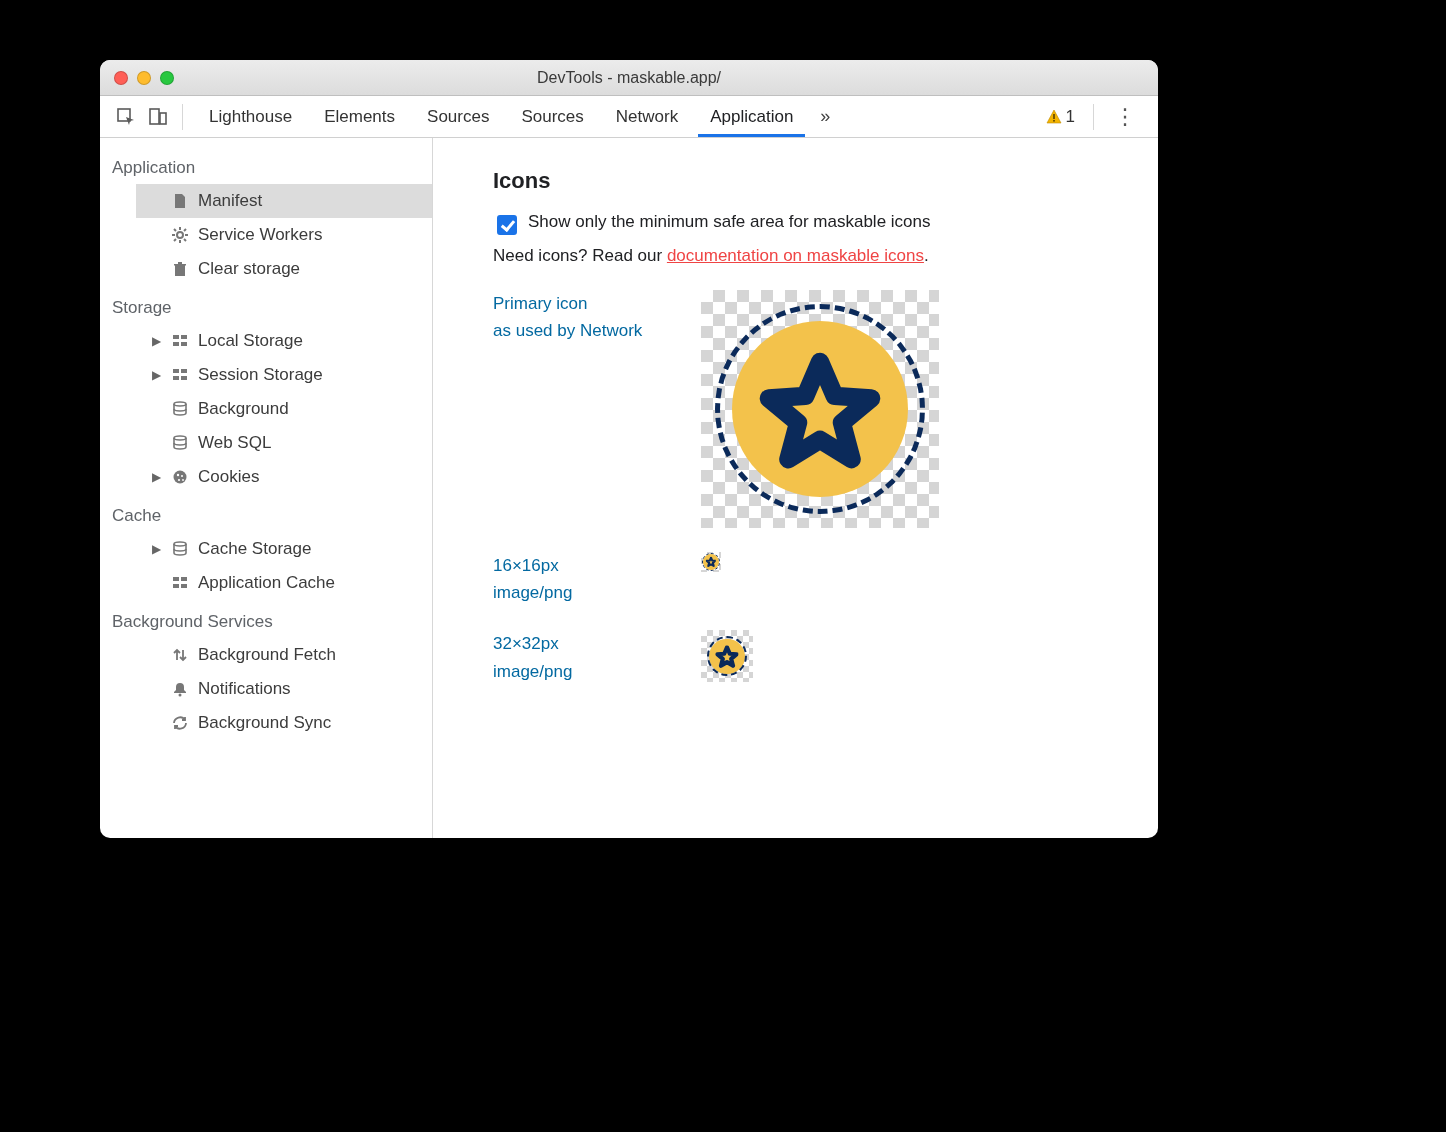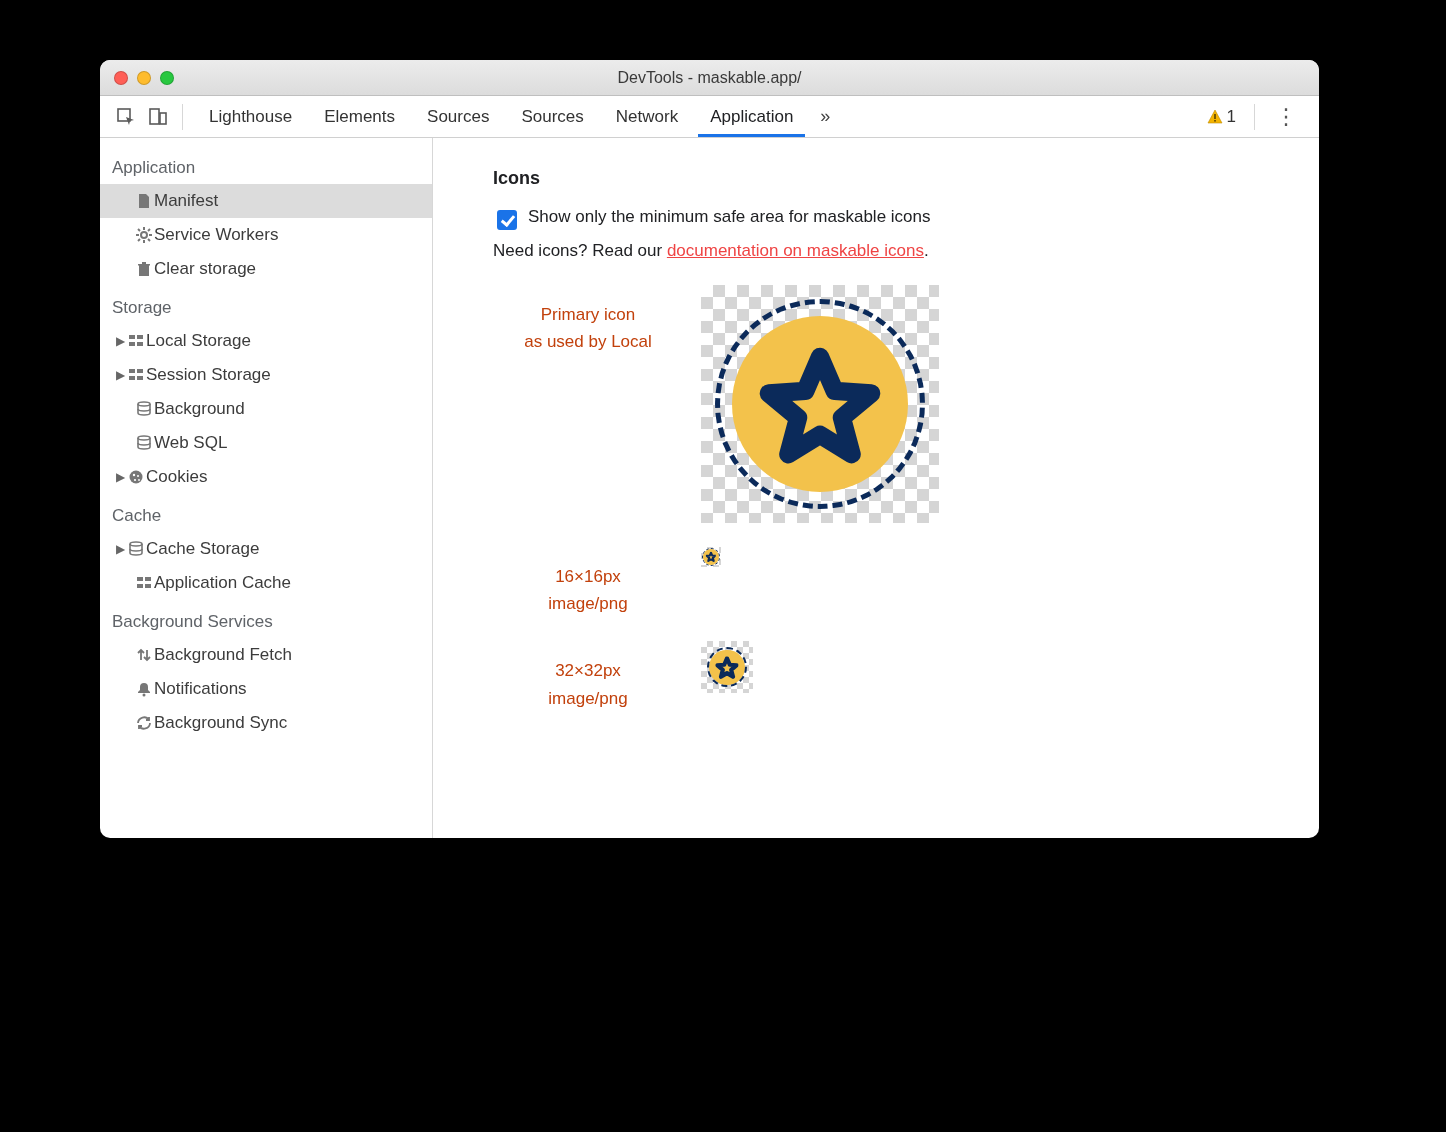--- a/index.html
+++ b/index.html
@@ -6,21 +6,21 @@
   body {
     margin: 0; padding: 0;
     background: #000;
     width: 1446px; height: 1132px;
     font-family: -apple-system, BlinkMacSystemFont, "Segoe UI", Helvetica, Arial, sans-serif;
     overflow: hidden;
   }
   .window {
     position: absolute;
     left: 100px; top: 60px;
-    width: 1219px; height: 778px;
+    width: 1058px; height: 778px;
     background: #fff;
     border-radius: 10px;
     box-shadow: 0 30px 70px rgba(0,0,0,.55), 0 0 0 1px rgba(0,0,0,.2);
     overflow: hidden;
     display: flex;
     flex-direction: column;
   }
   .titlebar {
     height: 36px;
     background: linear-gradient(#ececec, #dcdcdc);
@@ -59,46 +59,47 @@
   .sidebar {
     width: 333px;
     border-right: 1px solid #d7d7d7;
     overflow-y:auto;
     padding: 8px 0 0 0;
     font-size: 17px;
     color:#3c3c3c;
   }
   .sidebar h4 { margin: 12px 0 6px 12px; font-size:17px; font-weight:400; color:#5f6368; }
   .tree-item {
-    display:flex; align-items:center; 
+    display:flex; align-items:center; gap:8px;
     height:34px; padding-left: 34px;
     color:#3c3c3c;
+    margin-left:36px;
   }
   .tree-item.selected { background:#dcdcdc; }
   .tree-item .disclose { width:12px; color:#666; font-size:12px; margin-left:-18px; margin-right:-2px; }
   .tree-item .ticon { width:20px; display:flex; justify-content:center; color:#5f6368; }
   .tree-item .ticon svg { display:block; }
 
   .main {
     flex:1; overflow:auto; padding: 22px 18px 0 60px; font-size:17px; color:#202124;
   }
-  .main h3 { margin: 8px 0 18px 0; font-size:18px; font-weight:700; color:#202124; }
+  .main h3 { margin: 8px 0 18px 0; font-size:22px; font-weight:700; color:#202124; }
   .cbrow { display:flex; align-items:flex-start; gap:8px; margin-bottom:8px; }
   .cbrow input[type=checkbox]{
     appearance:none; width:20px; height:20px; border:2px solid #1a73e8; border-radius:3px; background:#1a73e8;
     position:relative;
   }
   .cbrow input[type=checkbox]::after{
     content:""; position:absolute; left:5px; top:1px; width:5px; height:10px; border:solid #fff; border-width:0 3px 3px 0; transform:rotate(40deg);
   }
   .helprow { margin-bottom:24px; }
   a.link { color:#ef4444; text-decoration:underline; }
 
   .iconrow { display:flex; align-items:flex-start; gap:18px; margin-bottom:24px; }
-  .iconrow .labelcol { width:190px; text-align:center; color:#c2410c; line-height:1.6;margin-top:16px; }
+  .iconrow .labelcol { width:190px; text-align:left; color:#0369a1; line-height:1.6; }
   .checker {
     background-image:
       linear-gradient(45deg,#d5d5d5 25%,transparent 25%,transparent 75%,#d5d5d5 75%,#d5d5d5),
       linear-gradient(45deg,#d5d5d5 25%,transparent 25%,transparent 75%,#d5d5d5 75%,#d5d5d5);
     background-color:#fff;
     background-size:24px 24px;
     background-position:0 0,12px 12px;
     display:flex; align-items:center; justify-content:center;
   }
   .checker.small { background-size:12px 12px; background-position:0 0,6px 6px; }
@@ -322,21 +323,21 @@
         <span>Show only the minimum safe area for maskable icons</span>
       </div>
 
       <div class="helprow">
         <span>Need icons? Read our </span><a href="#" class="link">documentation on maskable icons</a><span>.</span>
       </div>
 
       <div class="iconrow">
         <div class="labelcol">
           <div>Primary icon</div>
-          <div>as used by Local</div>
+          <div>as used by Network</div>
         </div>
         <div class="checker big">
           <div class="staricon" style="width:210px;height:210px;">
             <div class="fillcircle"></div>
             <div class="dashcircle"></div>
             <svg class="star" viewBox="0 0 100 100">
               <path d="M50 8 L62 36 L92 38 L68 58 L76 88 L50 72 L24 88 L32 58 L8 38 L38 36 Z" fill="none" stroke="#0b2a5a" stroke-width="15" stroke-linejoin="round"></path>
             </svg>
           </div>
         </div>

